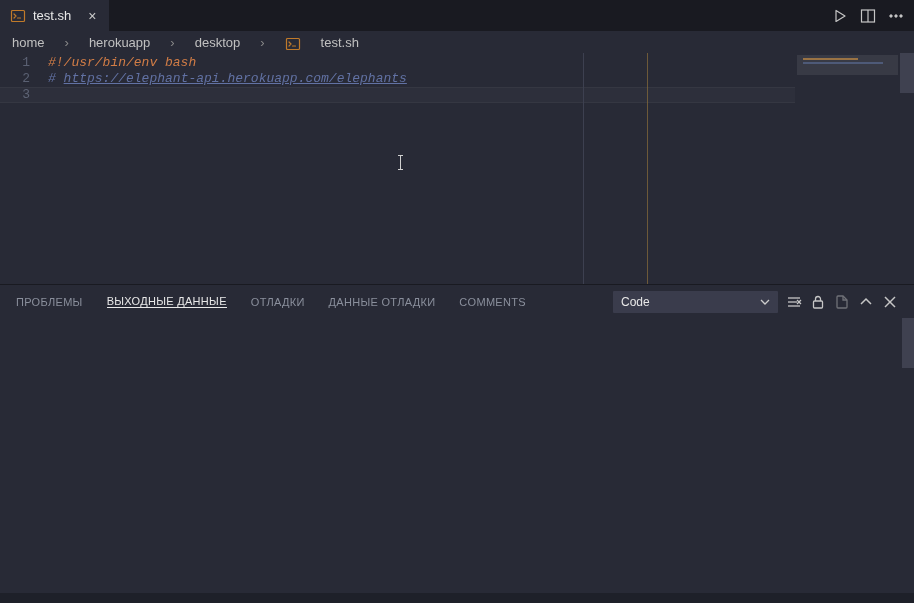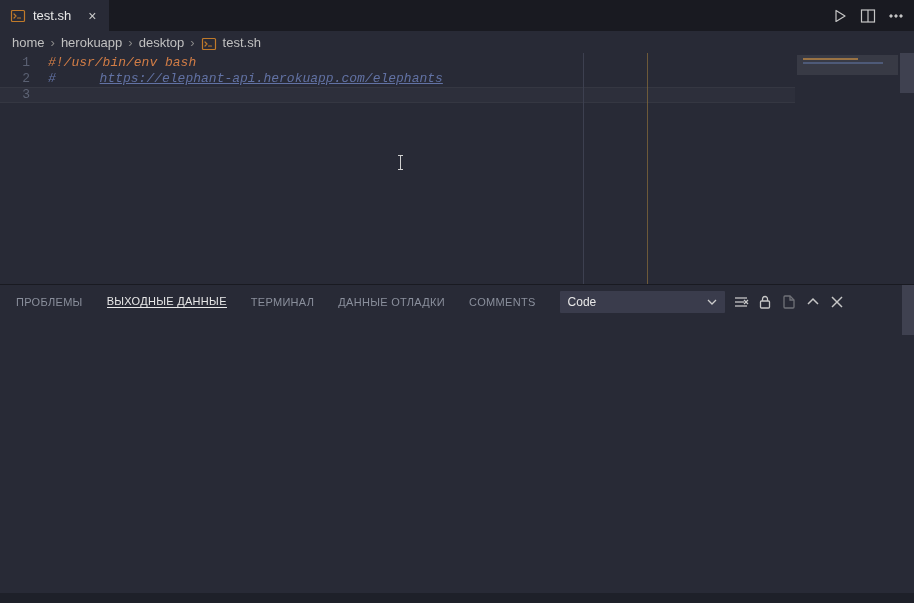--- a/index.html
+++ b/index.html
@@ -41,21 +41,21 @@
   color: #c6c6c6;
 }
 .title-actions svg { stroke: #c6c6c6; fill: none; }
 
 
 .breadcrumbs {
   height: 22px;
   display: flex;
   align-items: center;
   padding: 0 12px;
-  gap: 6px;
+  gap: 20px;
   font-size: 13px;
   color: #c0c0c0;
   background: #282a36;
 }
 .crumb { white-space: nowrap; }
 .chev { color: #888; }
 .crumb-icon { fill: #c07a2a; position: relative; top: 2px; }
 
 
 .editor-wrap {
@@ -78,21 +78,21 @@
 .code {
   flex: 1;
   font-family: Consolas, 'Courier New', monospace;
   font-size: 13px;
   padding-top: 2px;
   position: relative;
 }
 .code-line { height: 16px; line-height: 16px; white-space: pre; }
 .shebang { color: #d27d46; font-style: italic; text-align: right; }
 .comment-hash { color: #6272a4; font-style: italic; }
-.url { color: #6272a4; font-style: italic; text-decoration: underline; margin-left: 36px; }
+.url { color: #6272a4; font-style: italic; text-decoration: underline; }
 .current-line {
   position: absolute;
   left: 0; right: 0; height: 16px; top: 34px;
   background: rgba(255,255,255,0.028);
   border-top: 1px solid rgba(255,255,255,0.04);
   border-bottom: 1px solid rgba(255,255,255,0.04);
 }
 
 .ruler1 { position: absolute; top: 0; bottom: 0; left: 583px; width: 1px; background: #3d4050; }
 .ruler2 { position: absolute; top: 0; bottom: 0; left: 647px; width: 1px; background: #8a6d3b; opacity: 0.7; }
@@ -128,21 +128,21 @@
 }
 .text-cursor::before { top: 0; }
 .text-cursor::after { bottom: 0; }
 
 
 .panel {
   border-top: 1px solid #191a21;
   background: #282a36;
   height: 309px;
   display: flex;
-  flex-direction: row;
+  flex-direction: column;
 }
 .panel-tabs {
   display: flex;
   align-items: center;
   height: 33px;
   padding: 0 16px;
   gap: 24px;
   font-size: 11px;
 }
 .ptab { color: #8a8f9c; letter-spacing: 0.3px; cursor: pointer; }
@@ -238,21 +238,21 @@
   <div class="editor-scroll">
     <div class="thumb"></div>
   </div>
   <div class="text-cursor"></div>
 </div>
 
 <div class="panel">
   <div class="panel-tabs">
     <span class="ptab">ПРОБЛЕМЫ</span>
     <span class="ptab active">ВЫХОДНЫЕ ДАННЫЕ</span>
-    <span class="ptab">ТЕРМИНАЛ</span>
+    <span class="ptab">ОТЛАДКИ</span>
     <span class="ptab">ДАННЫЕ ОТЛАДКИ</span>
     <span class="ptab">COMMENTS</span>
     <div class="panel-actions">
       <div class="output-select">
         <span>Code</span>
         <svg width="10" height="10" viewBox="0 0 10 10">
             <path d="M1 3l4 4 4-4" fill="none" stroke="#ccc" stroke-width="1.3"></path>
           </svg>
       </div>
       <svg class="ic" viewBox="0 0 16 16" fill="none">

